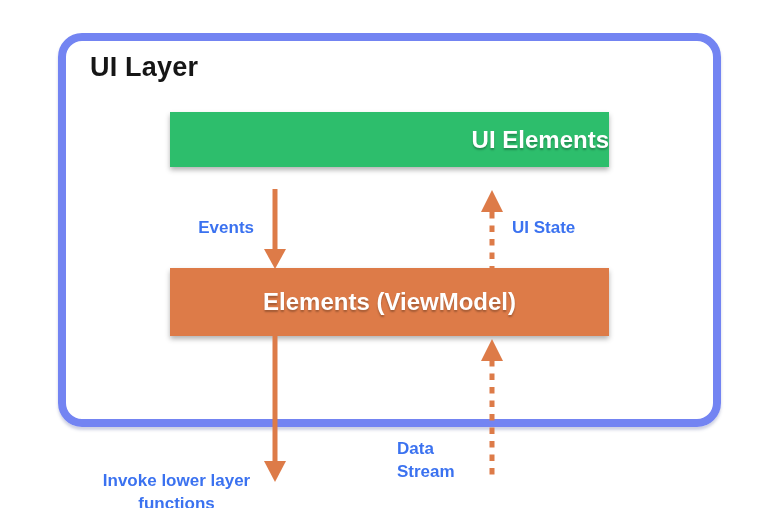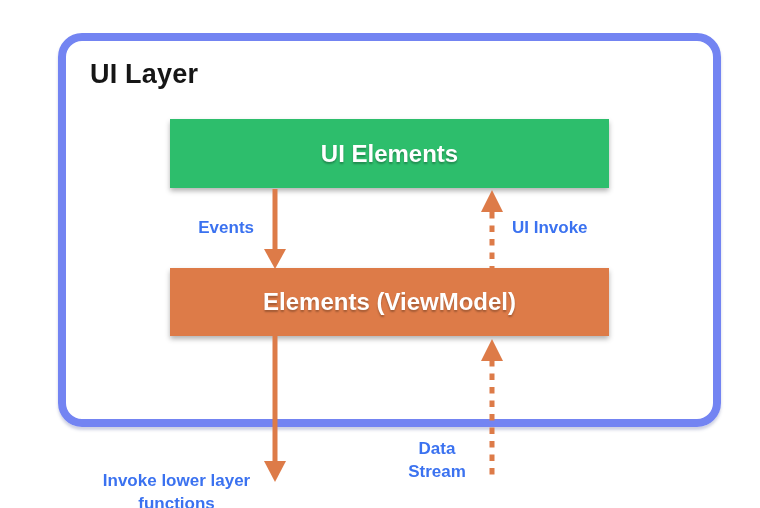--- a/index.html
+++ b/index.html
@@ -16,50 +16,50 @@
   .stage{position:relative;width:760px;height:508px;background:var(--background);}
 
   .ui-layer-box{
     position:absolute;left:58px;top:33px;width:663px;height:394px;
     border:8px solid var(--border-blue);
     border-radius:24px;
     box-shadow:0 3px 3px rgba(60,70,140,0.25);
     background:transparent;
   }
   .ui-layer-title{
-    position:absolute;left:90px;top:59px;
+    position:absolute;left:90px;top:52px;
     font-size:27px;font-weight:bold;color:var(--title-black);
     letter-spacing:0.2px;
   }
 
   .node{
     position:absolute;left:170px;width:439px;
     display:flex;align-items:center;justify-content:center;
     color:#ffffff;font-size:24px;font-weight:bold;
     text-shadow:0 2px 2px rgba(0,0,0,0.28);
     box-shadow:0 3px 5px rgba(0,0,0,0.30);
   }
-  .node.green{top:119px;height:69px;background:var(--green);}
+  .node.green{top:112px;height:55px;background:var(--green);justify-content:flex-end;}
   .node.orange{top:268px;height:68px;background:var(--orange);}
 
   .arrow-overlay{position:absolute;left:0;top:0;width:760px;height:508px;pointer-events:none;}
   .arrow-line{stroke:var(--orange);stroke-width:5;fill:none;}
   .arrow-line.dashed{stroke-dasharray:6.5 7;}
   .arrow-head{fill:var(--orange);stroke:none;}
 
   .flow-label{
     position:absolute;
     color:var(--label-blue);
     font-size:17px;font-weight:bold;
     line-height:23px;
   }
   .lbl-events{left:140px;top:216px;width:114px;text-align:right;}
   .lbl-ui-state{left:512px;top:216px;width:120px;text-align:left;}
   .lbl-invoke{left:94px;top:437px;width:165px;text-align:center;margin-top:32px;}
-  .lbl-data-stream{left:397px;top:437px;width:80px;text-align:center;}
+  .lbl-data-stream{left:397px;top:437px;width:80px;text-align:left;}
 </style>
 </head>
 <body>
 
 <div class="stage">
 
   <div class="ui-layer-box"></div>
 
   <div class="ui-layer-title">UI Layer</div>
 
@@ -89,19 +89,19 @@
     </g>
 
     <g>
       <line class="arrow-line dashed" x1="492" y1="360" x2="492" y2="476"></line>
       <polygon class="arrow-head" points="481,361 503,361 492,339"></polygon>
     </g>
   </svg>
 
   <div class="flow-label lbl-events">Events</div>
 
-  <div class="flow-label lbl-ui-state">UI Invoke</div>
+  <div class="flow-label lbl-ui-state">UI State</div>
 
   <div class="flow-label lbl-invoke">Invoke lower layer functions</div>
 
   <div class="flow-label lbl-data-stream">Data Stream</div>
 
 </div>
 
 </body></html>

